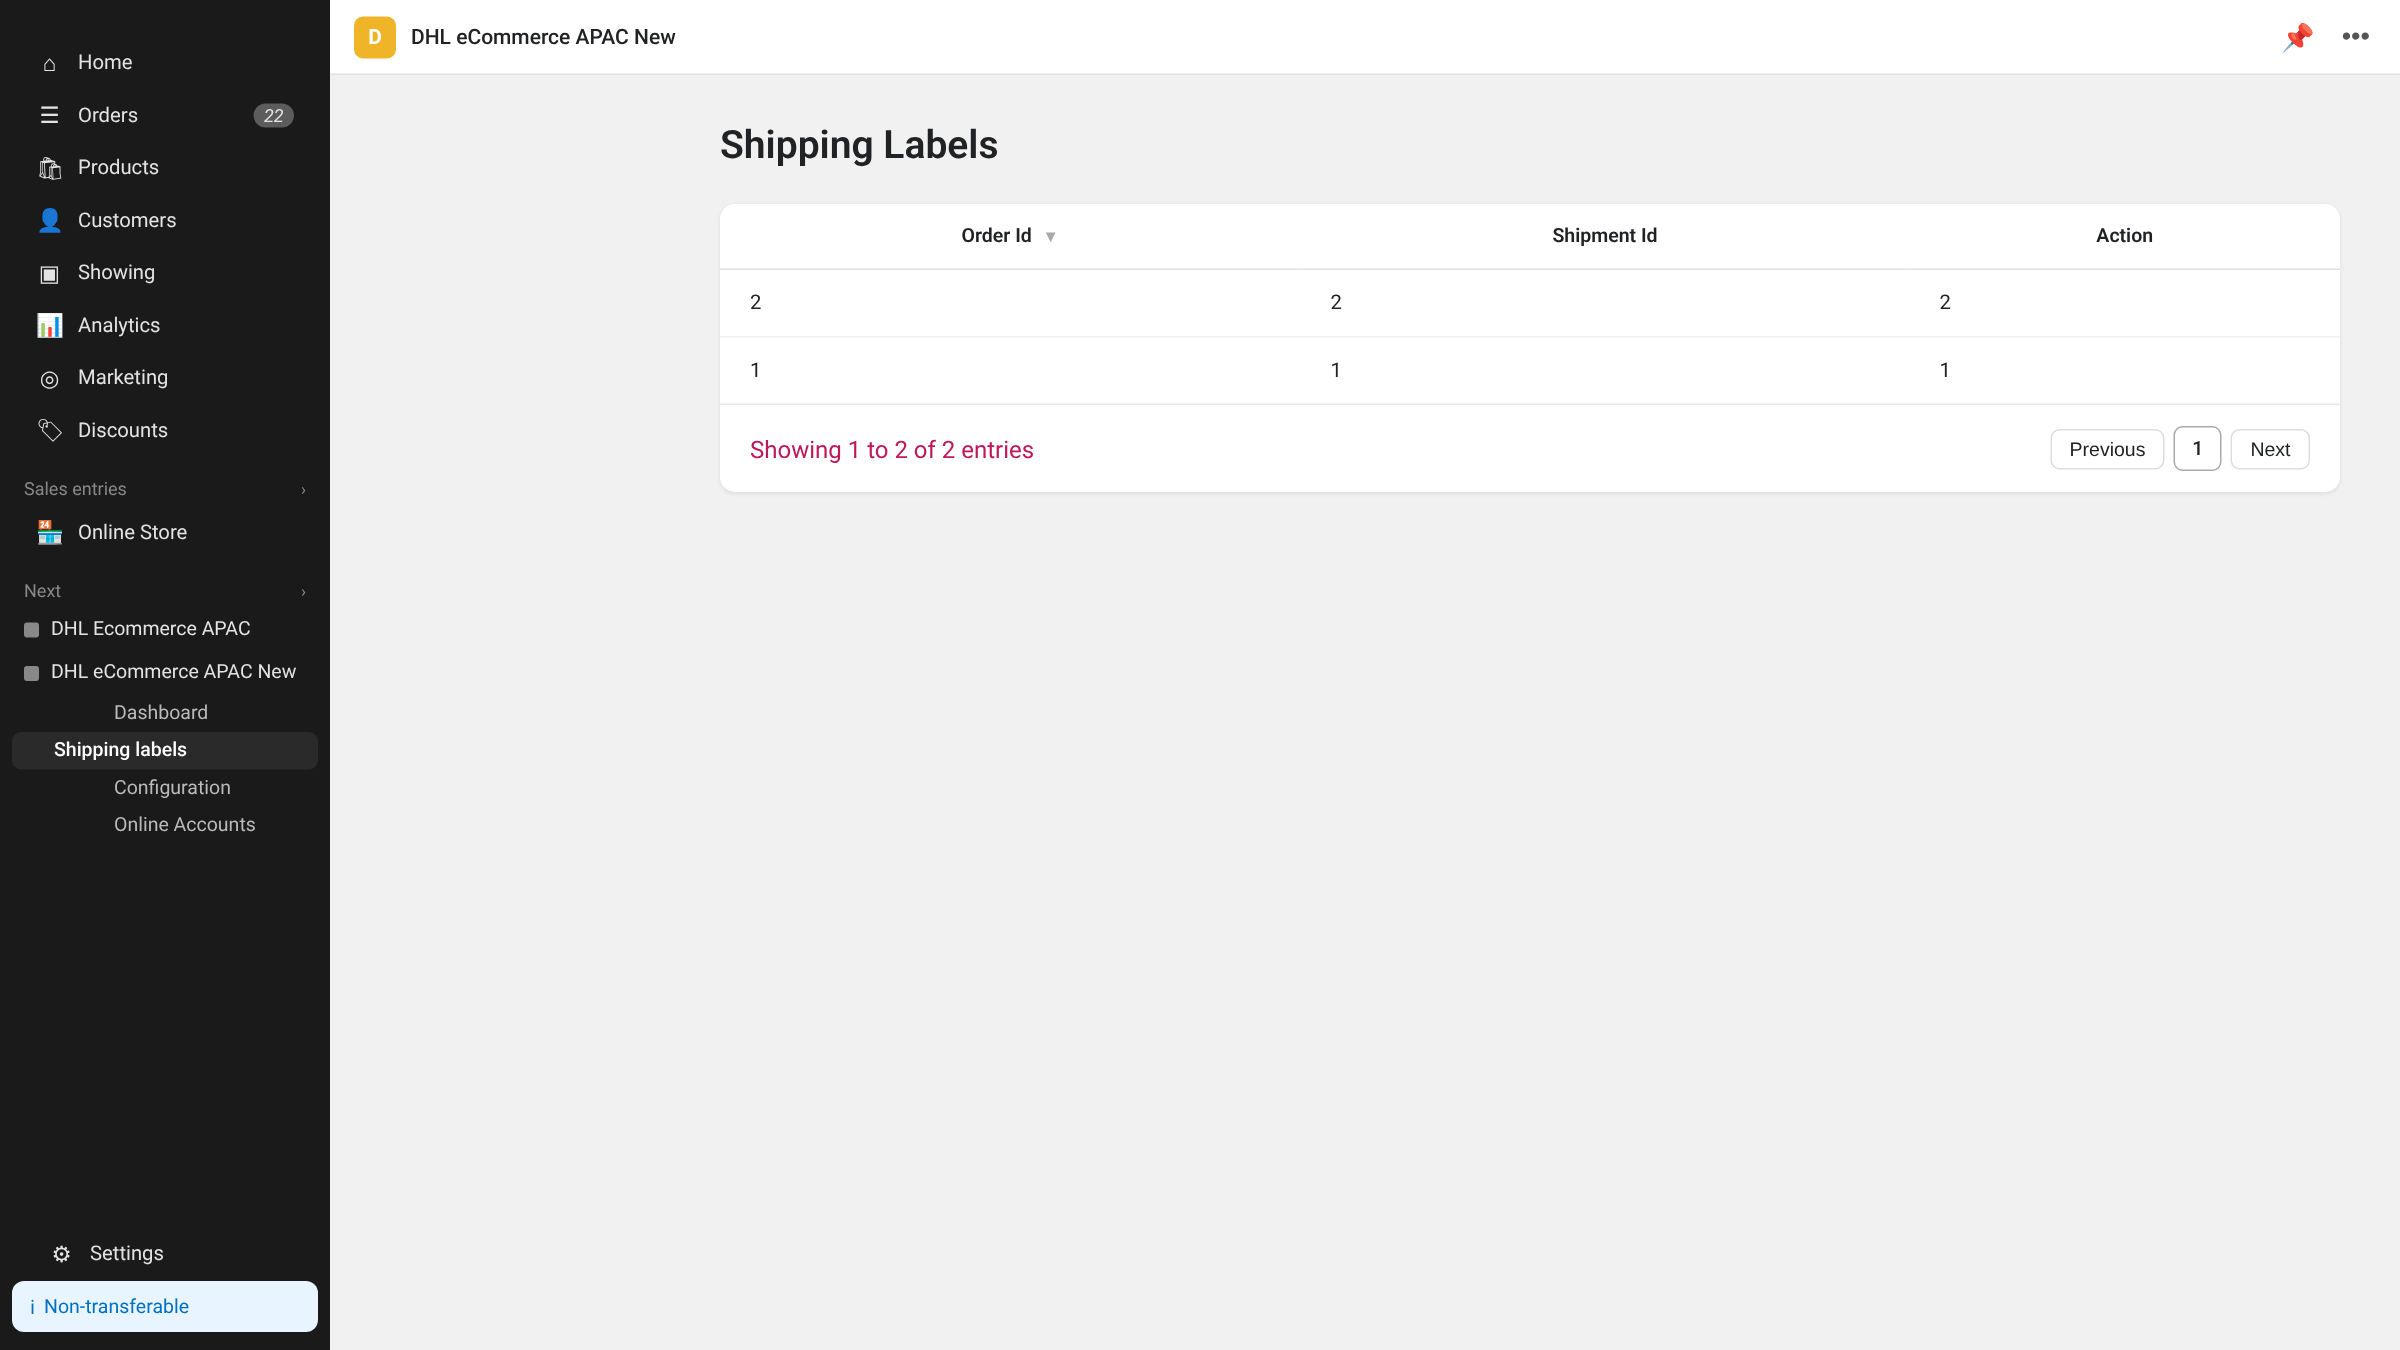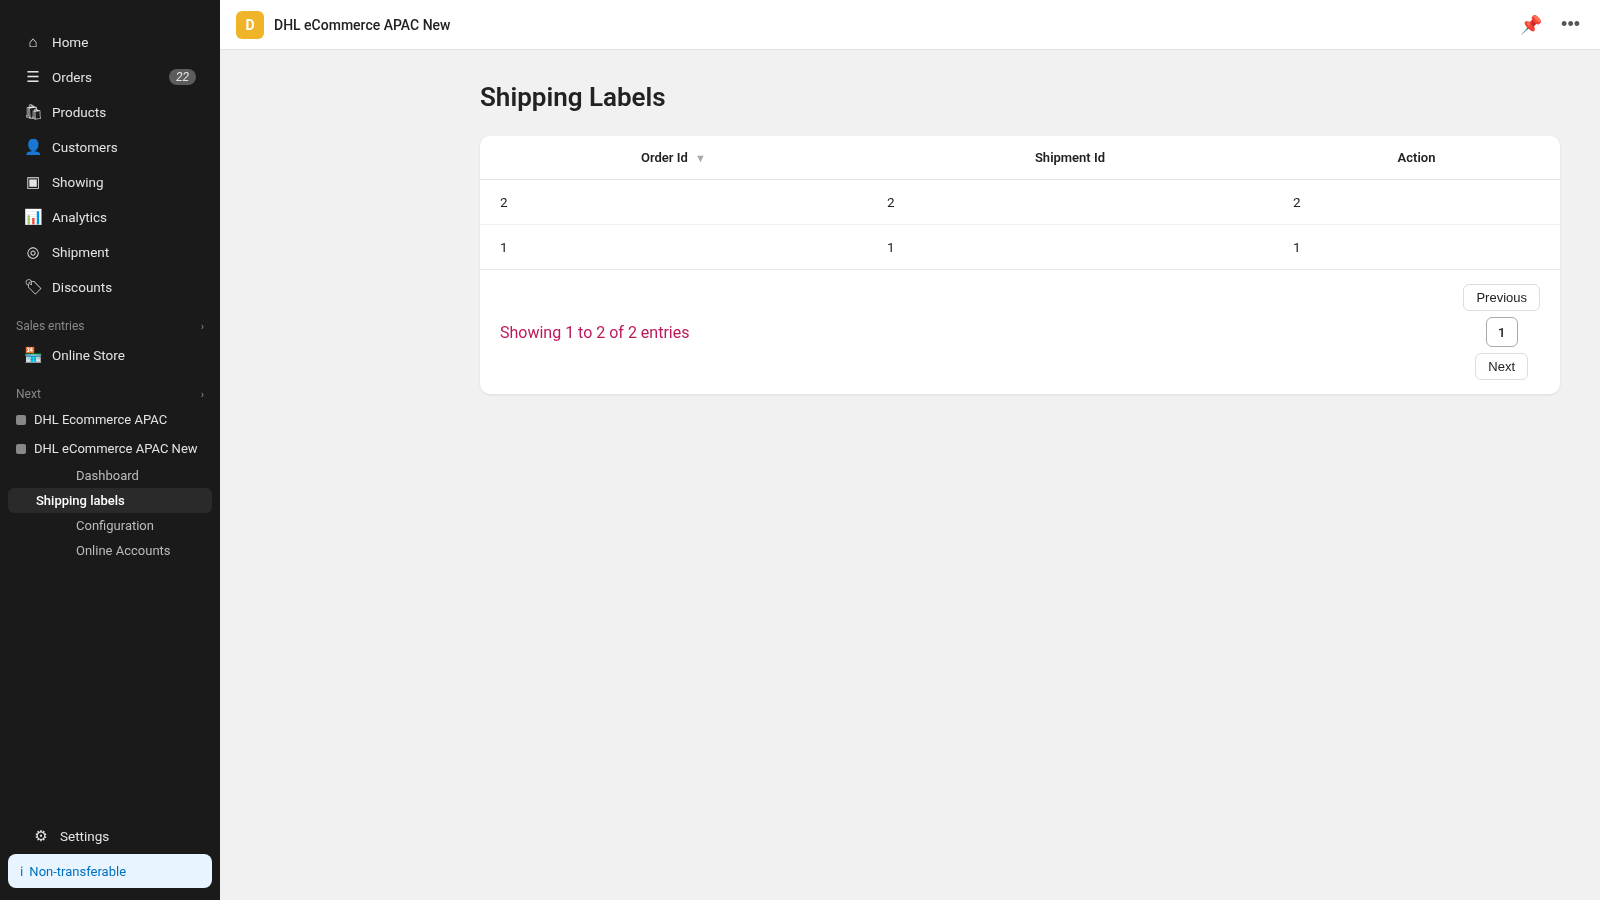--- a/index.html
+++ b/index.html
@@ -163,21 +163,21 @@
 
     
     .pagination-row {
       display: flex;
       align-items: center;
       justify-content: space-between;
       padding: 14px 20px;
       border-top: 1px solid #e8e8e8;
     }
     .pagination-info { font-size: 16px; color: #be185d; }
-    .pagination-controls { display: flex; align-items: center; gap: 6px; flex-direction: column; }
+    .pagination-controls { display: flex; align-items: center; gap: 6px; }
     .pagination-btn {
       background: none;
       border: 1px solid #ddd;
       border-radius: 6px;
       padding: 5px 12px;
       font-size: 13px;
       color: #202223;
       cursor: pointer;
     }
     .pagination-page {
@@ -217,21 +217,21 @@
     <div class="sidebar-nav-item">
       <span class="icon">▣</span>
       <span>Showing</span>
     </div>
     <div class="sidebar-nav-item">
       <span class="icon">📊</span>
       <span>Analytics</span>
     </div>
     <div class="sidebar-nav-item">
       <span class="icon">◎</span>
-      <span>Shipment</span>
+      <span>Marketing</span>
     </div>
     <div class="sidebar-nav-item">
       <span class="icon">🏷</span>
       <span>Discounts</span>
     </div>
   </div>
 
   <div class="sidebar-section-label">
     <span>Sales entries</span>
     <span class="chevron">›</span>

